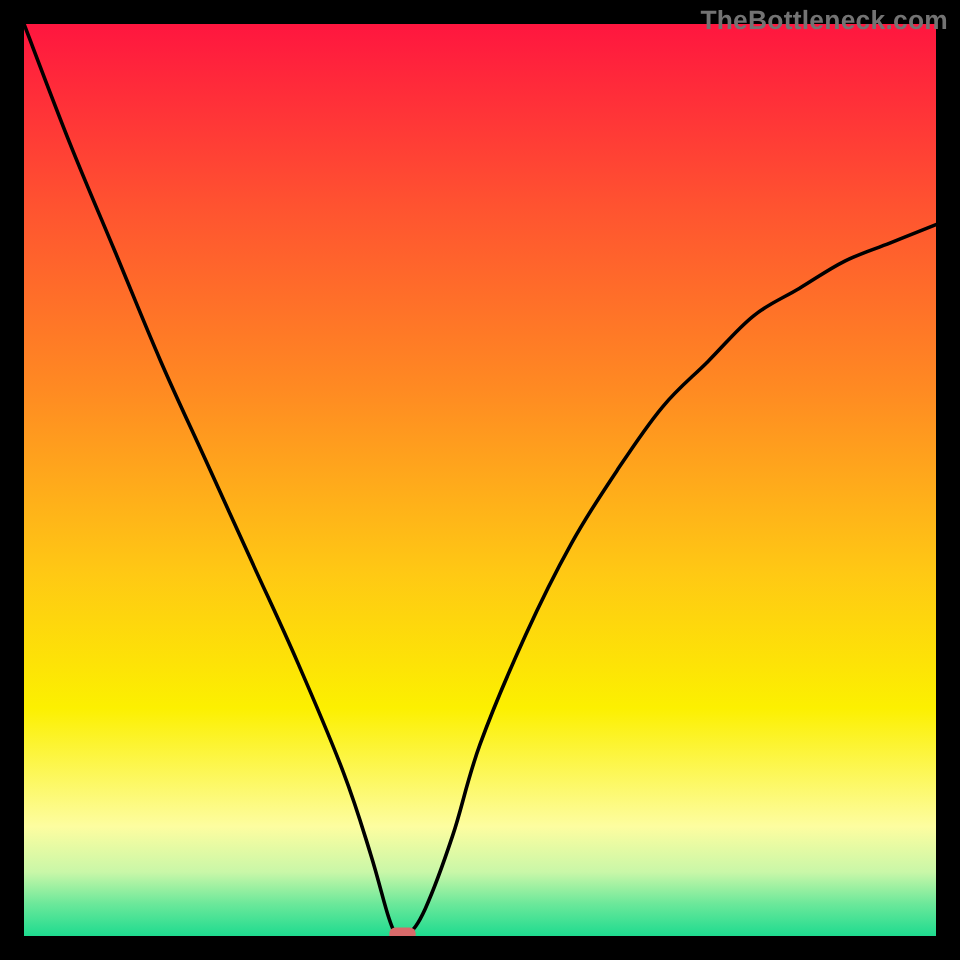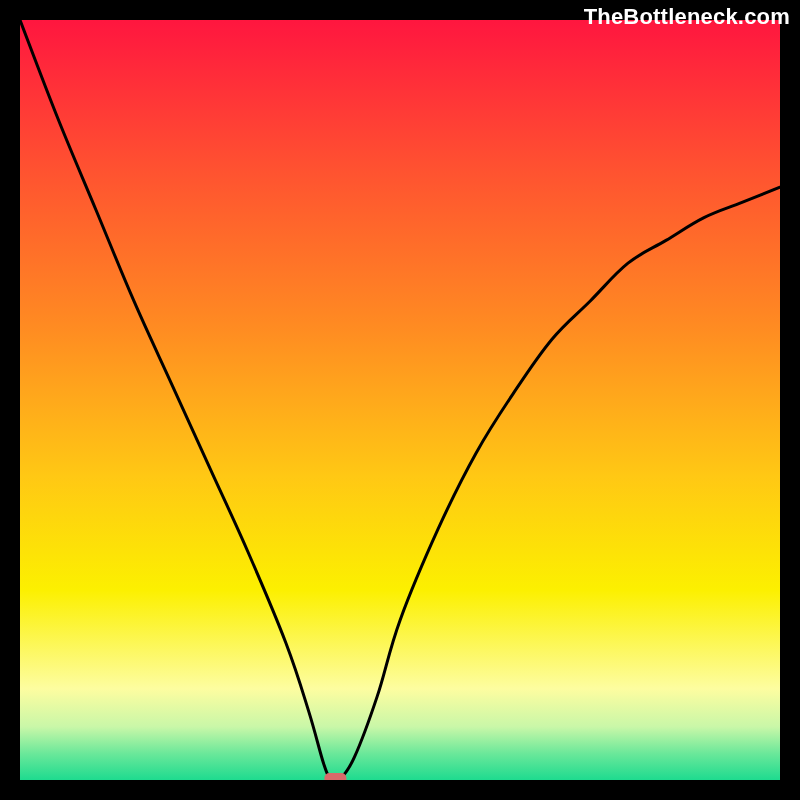--- a/index.html
+++ b/index.html
@@ -13,21 +13,21 @@
   .frame {
     width: 800px;
     height: 800px;
     background: #000;
     position: relative;
   }
   .watermark {
     position: absolute;
     top: 4px;
     right: 10px;
-    color: #ffffff;
+    color: #737373;
     font-size: 22px;
     font-weight: 600;
     letter-spacing: 0.2px;
     z-index: 5;
     user-select: none;
   }
   .plot {
     position: absolute;
     left: 20px;
     top: 20px;

